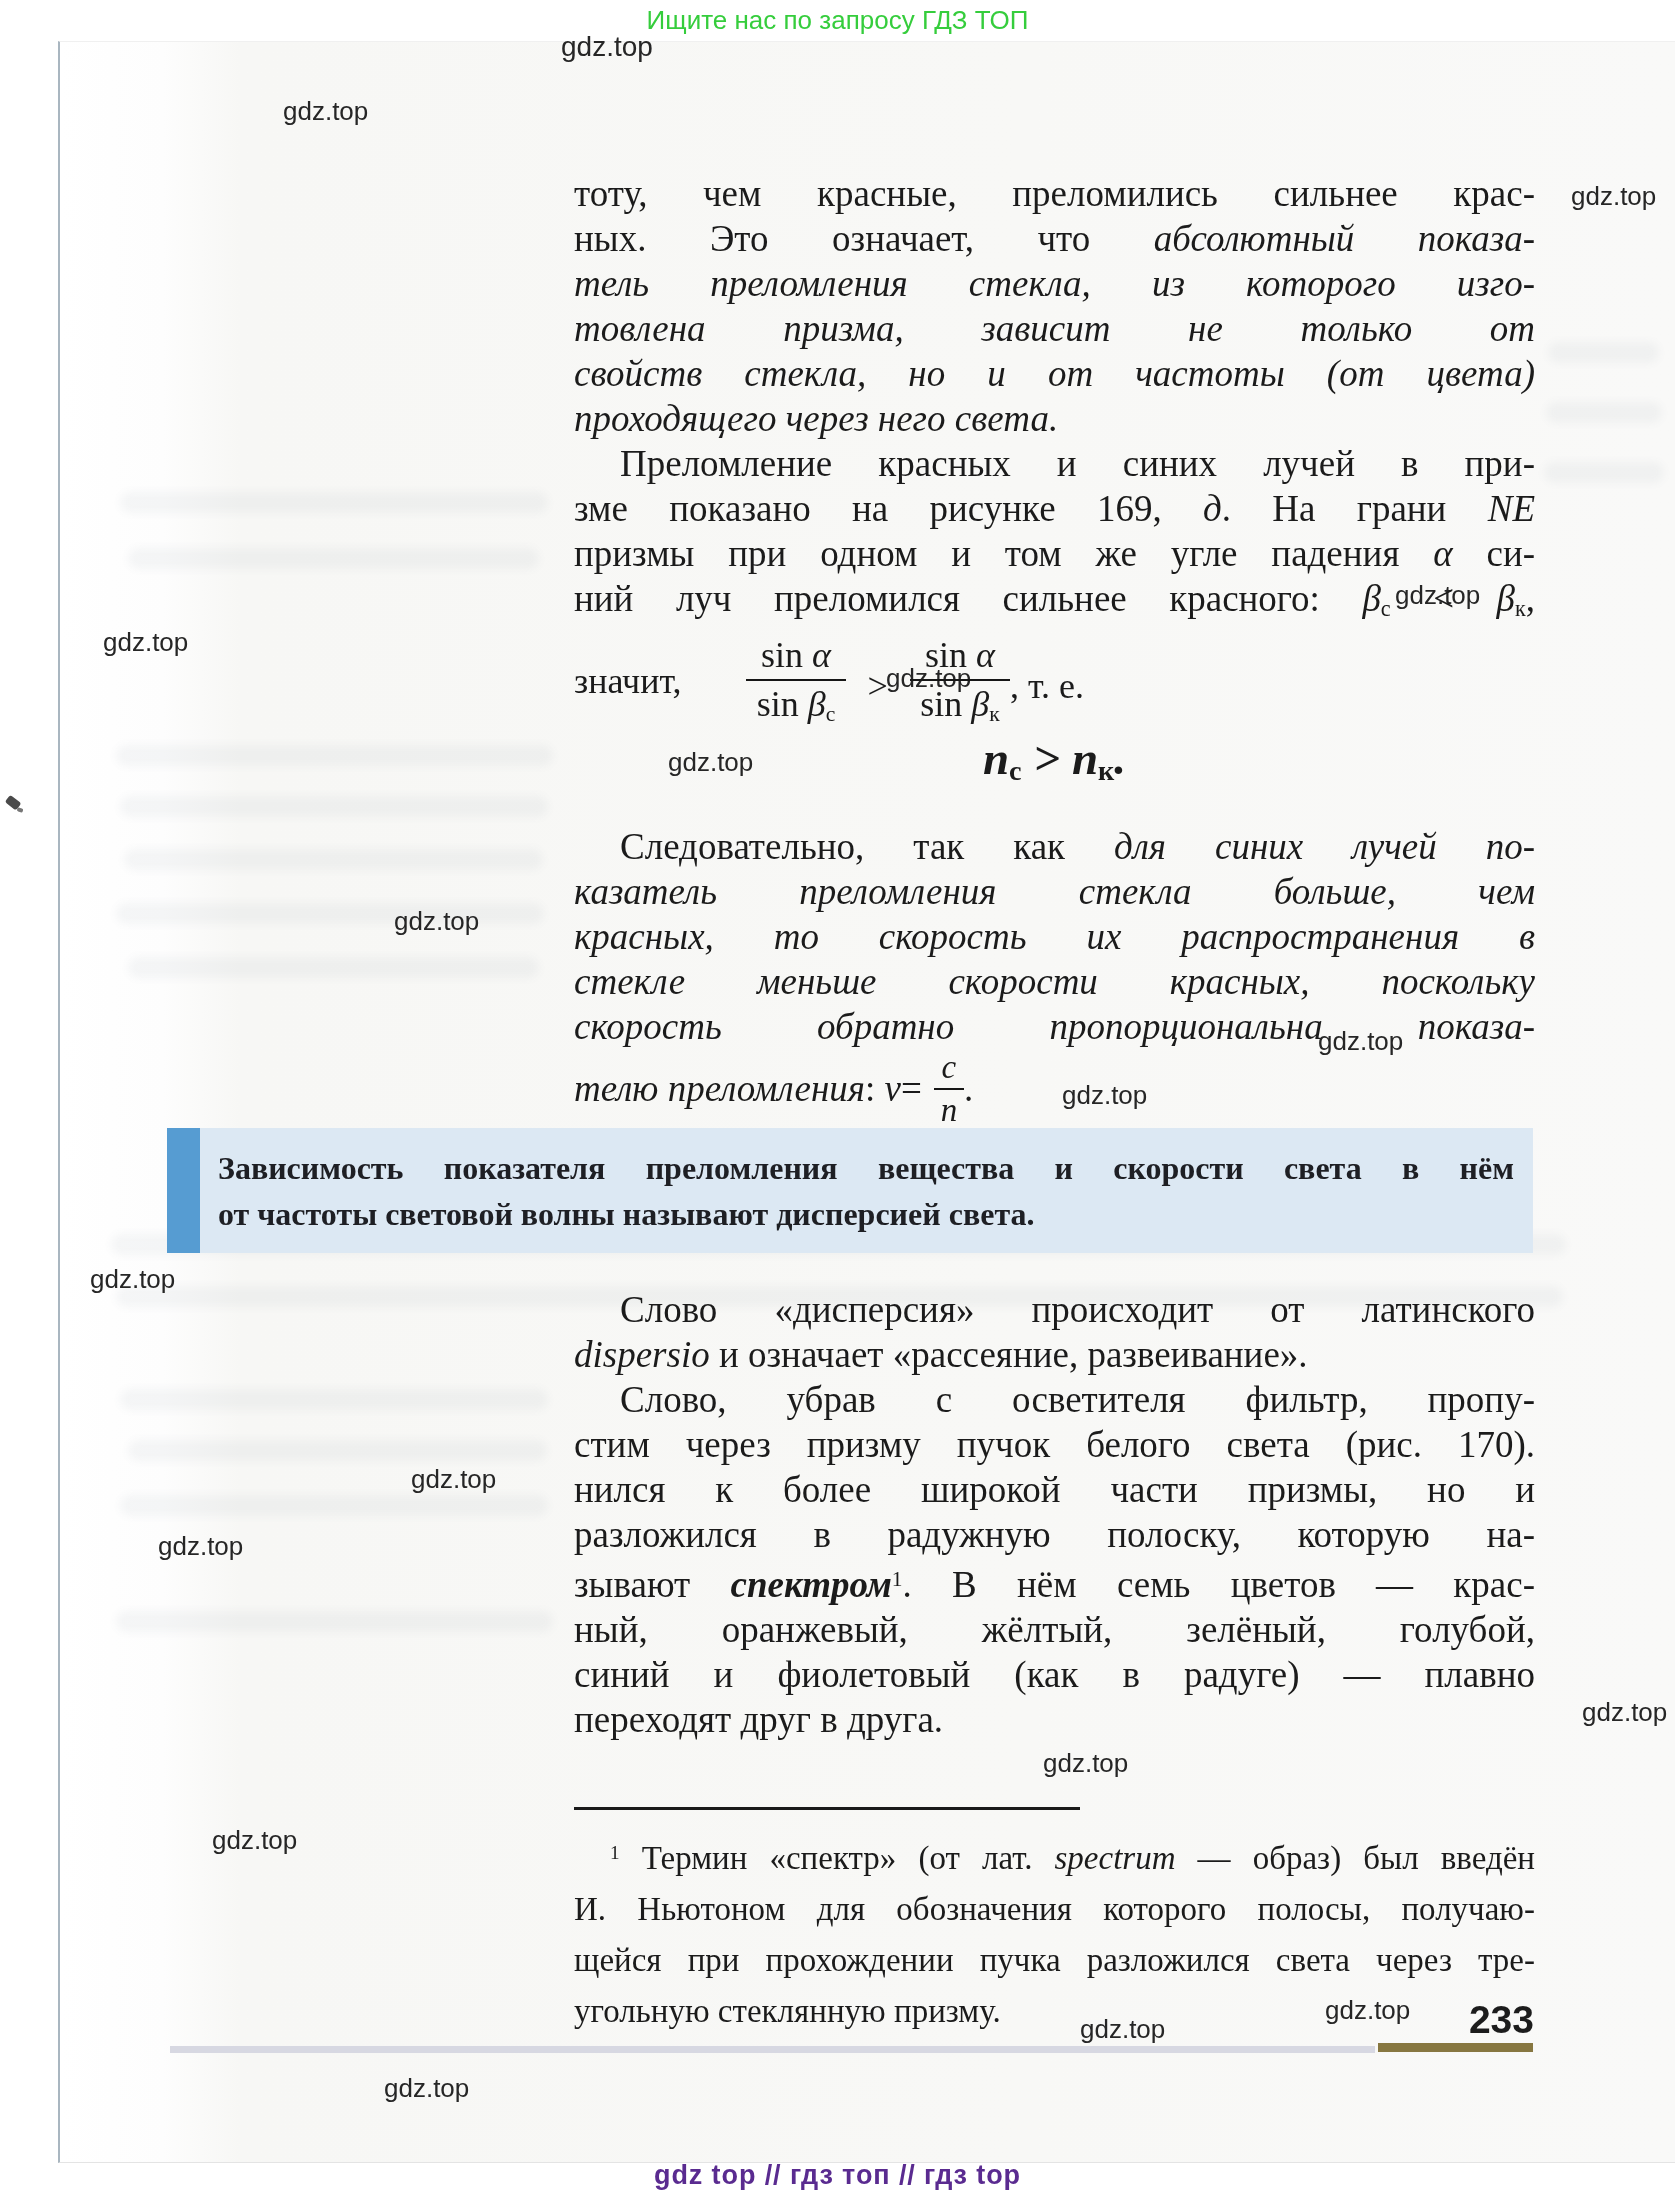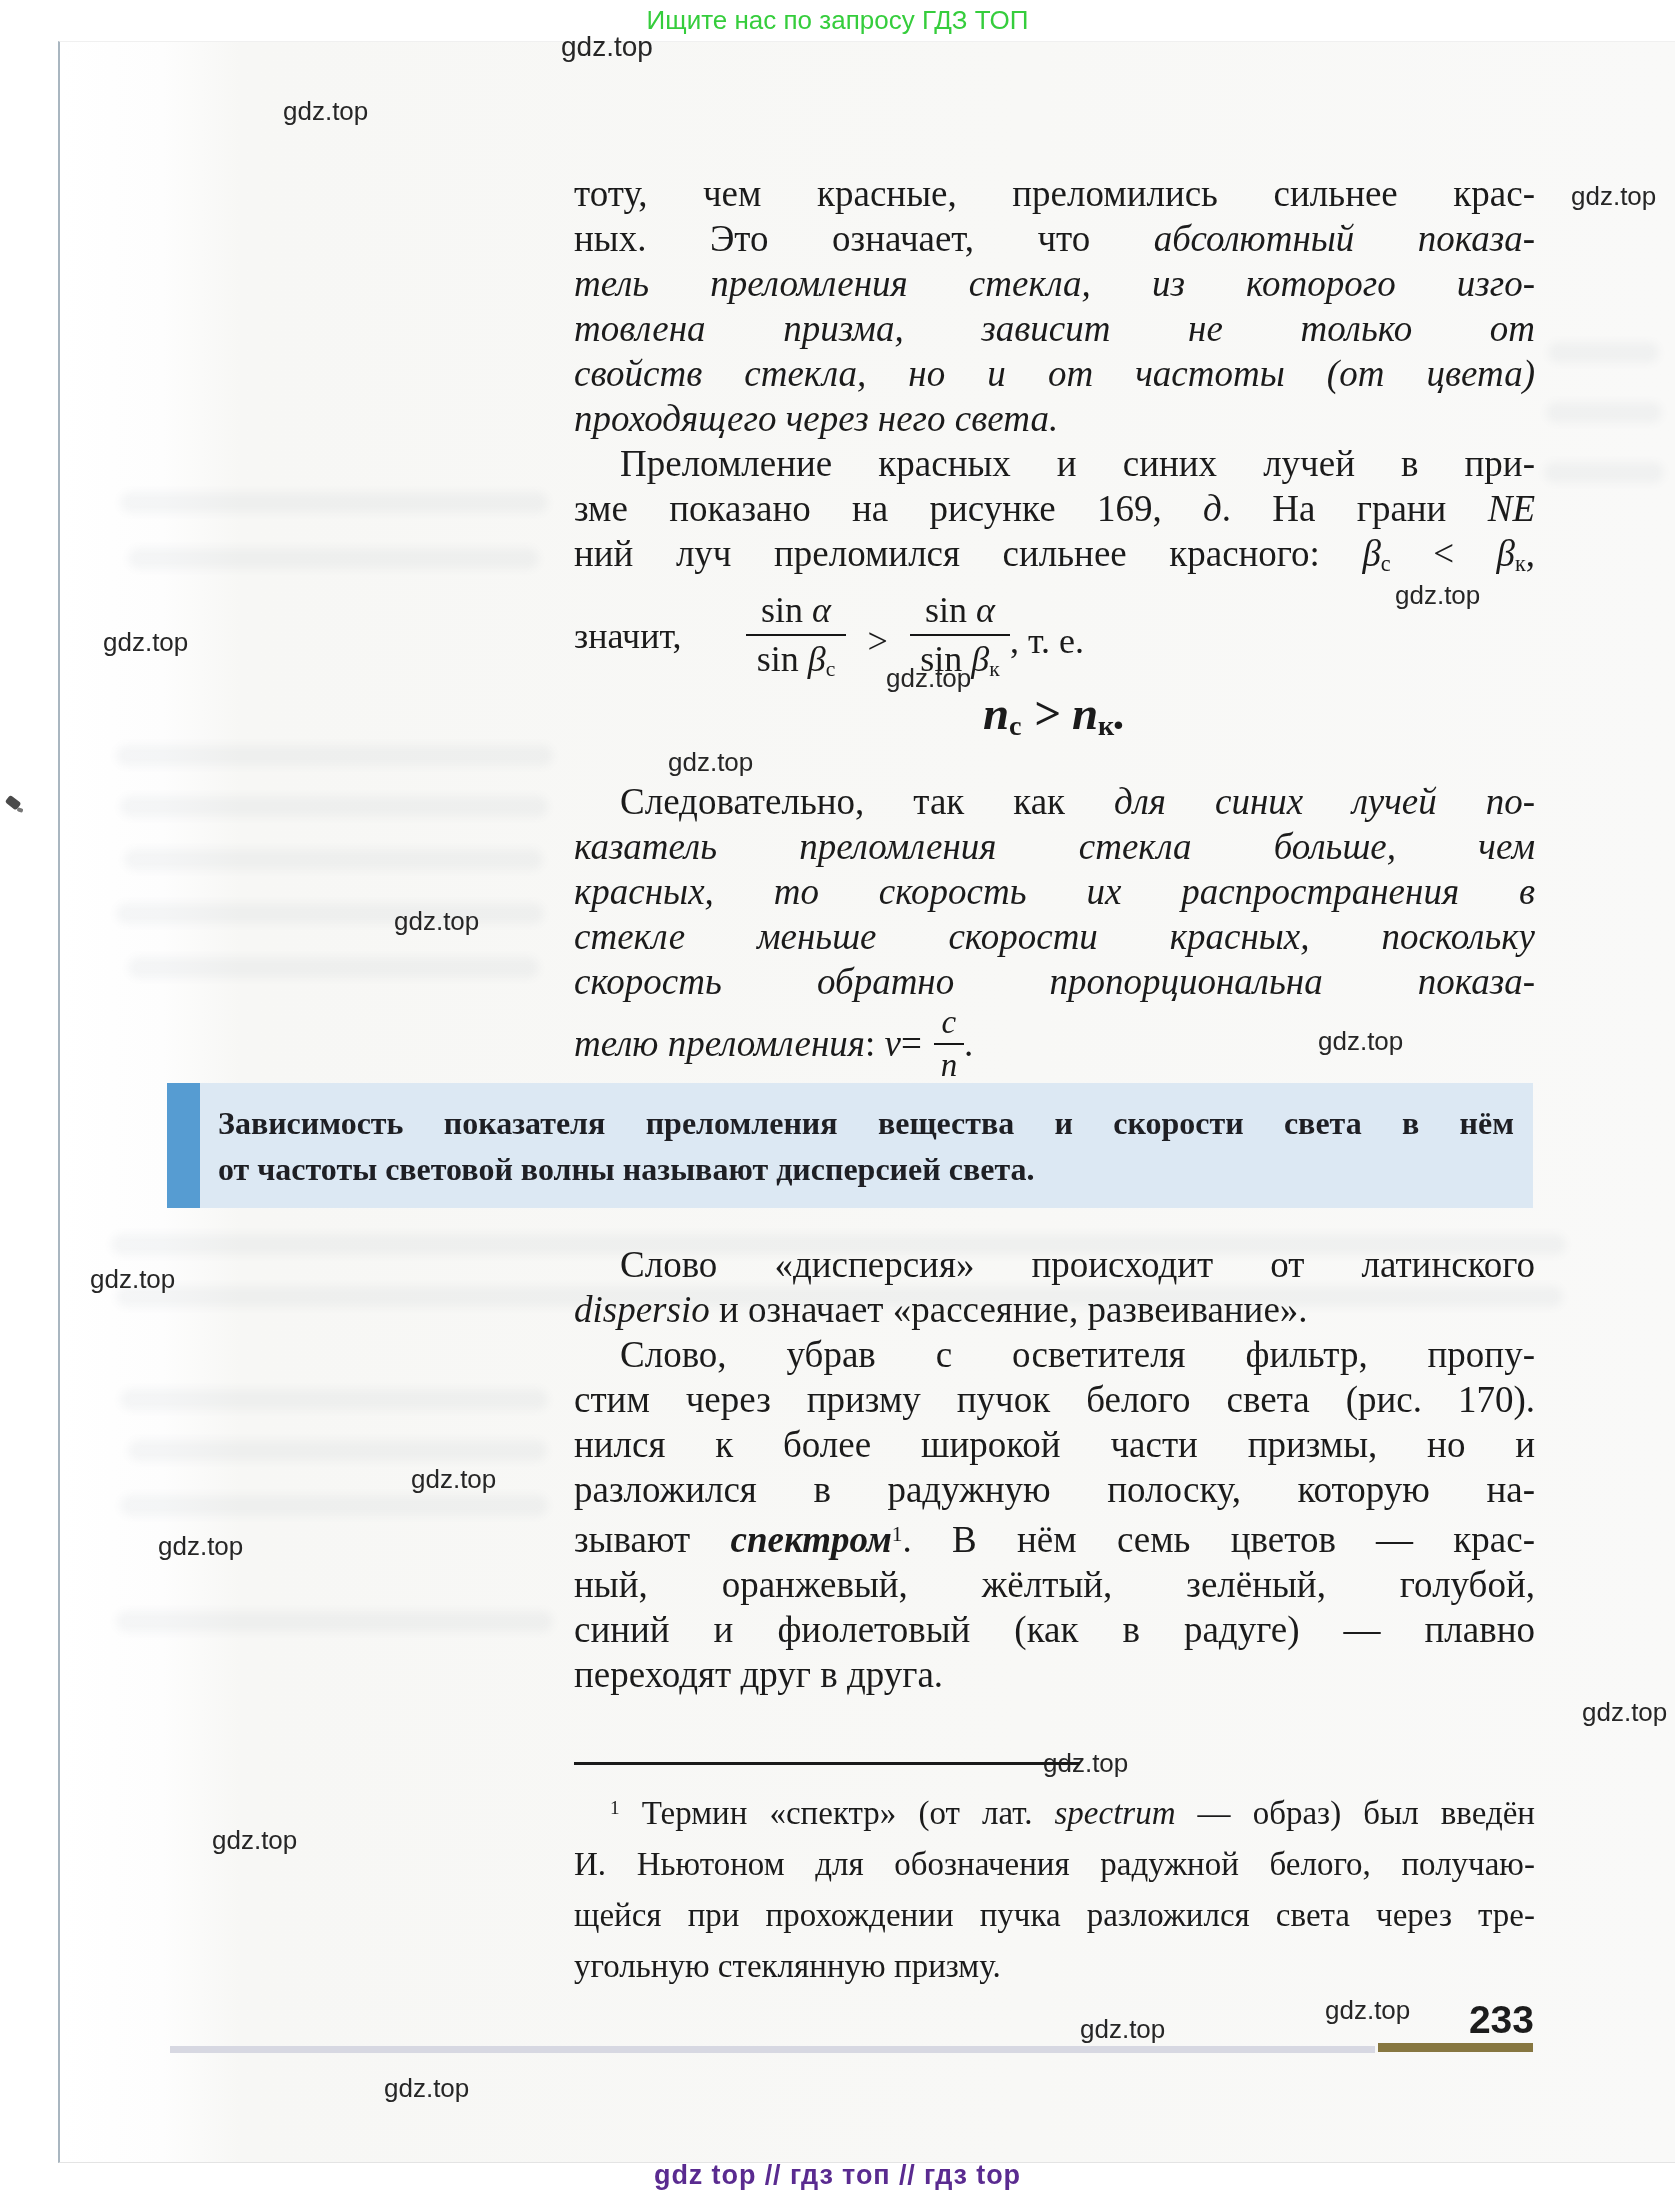--- a/index.html
+++ b/index.html
@@ -152,20 +152,21 @@
       <div class="line"><span>ных. Это означает, что </span><span class="it">абсолютный показа-</span></div>
       <div class="line"><span class="it">тель преломления стекла, из которого изго-</span></div>
       <div class="line"><span class="it">товлена призма, зависит не только от</span></div>
       <div class="line"><span class="it">свойств стекла, но и от частоты (от цвета)</span></div>
       <div class="line last"><span class="it">проходящего через него света.</span></div>
     </div>
 
   <div class="para ind">
       <div class="line"><span>Преломление красных и синих лучей в при-</span></div>
       <div class="line"><span>зме показано на рисунке 169, </span><span class="it">д</span><span>. На грани </span><span class="it">NE</span></div>
+      <div class="line"><span>призмы при одном и том же угле падения </span><span class="it">α</span><span> си-</span></div>
       <div class="line"><span>ний луч преломился сильнее красного: </span><span class="it">β</span><span class="sb">с</span><span> &lt; </span><span class="it">β</span><span class="sb">к</span><span>,</span></div>
     </div>
 
   <div class="ratio-row">
     <span class="lead">значит,</span>
     <span class="frac">
       <span class="num"><span>sin </span><span class="it">α</span></span>
       <span class="den"><span>sin </span><span class="it">β</span><span class="sb">с</span></span>
     </span>
     <span class="cmp">&gt;</span>
@@ -215,21 +216,21 @@
       <div class="line"><span>зывают </span><span class="bdit">спектром</span><span class="sp">1</span><span>. В нём семь цветов — крас-</span></div>
       <div class="line"><span>ный, оранжевый, жёлтый, зелёный, голубой,</span></div>
       <div class="line"><span>синий и фиолетовый (как в радуге) — плавно</span></div>
       <div class="line last"><span>переходят друг в друга.</span></div>
     </div>
 
   <div class="fn-rule"></div>
 
   <div class="para footnote">
       <div class="line"><span class="sp">1</span><span>  Термин «спектр» (от лат. </span><span class="it">spectrum</span><span> — образ) был введён</span></div>
-      <div class="line"><span>И. Ньютоном для обозначения радужной белого, получаю-</span></div>
+      <div class="line"><span>И. Ньютоном для обозначения которого полосы, получаю-</span></div>
       <div class="line"><span>щейся при прохождении пучка разложился света через тре-</span></div>
       <div class="line last"><span>угольную стеклянную призму.</span></div>
     </div>
 
 </div>
 
 <div class="page-number">233</div>
 <div class="bar-gray"></div>
 <div class="bar-olive"></div>
 

